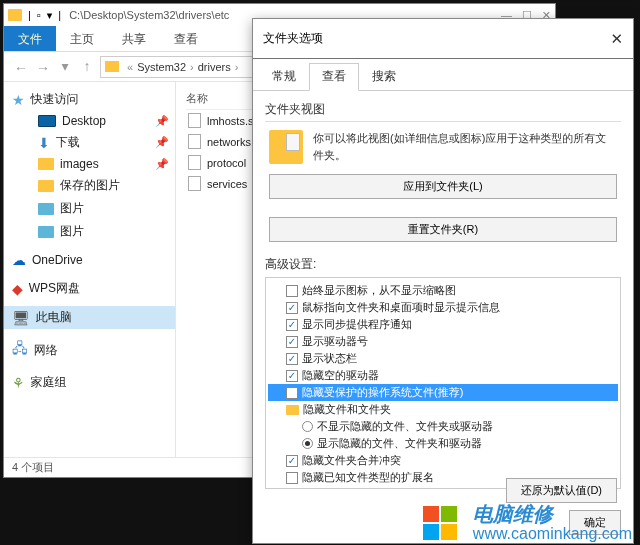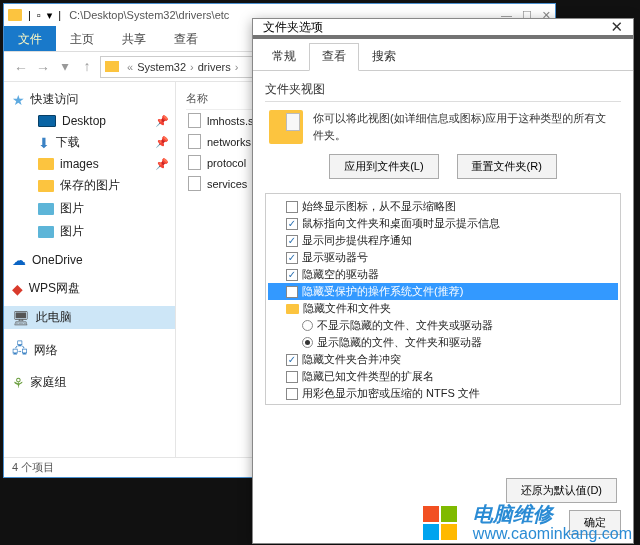--- a/index.html
+++ b/index.html
@@ -41,34 +41,34 @@
 .img-ico { width: 16px; height: 12px; background: #5db5d8; border-radius: 1px; }
 
 .filepane { flex: 1; padding: 6px 10px; }
 .col-head { font-size: 11px; color: #555; padding: 3px 0; border-bottom: 1px solid #eee; }
 .file-row { display: flex; align-items: center; gap: 6px; padding: 3px 2px; font-size: 11px; color: #222; }
 .doc-ico { width: 13px; height: 15px; border: 1px solid #aaa; background: #fff; }
 
 .status { height: 20px; border-top: 1px solid #e5e5e5; font-size: 11px; color: #555; padding: 2px 8px; display: flex; align-items: center; }
 
 .dialog { position: absolute; left: 252px; top: 18px; width: 382px; height: 526px; background: #fff; border: 1px solid #888; box-shadow: 0 3px 12px rgba(0,0,0,.35); }
-.dlg-title { height: 20px; display: flex; align-items: center; padding: 0 10px; font-size: 12px; border-bottom: 4px solid #737373; }
+.dlg-title { height: 40px; display: flex; align-items: center; padding: 0 10px; font-size: 12px; border-bottom: 1px solid #737373; }
 .dlg-close { margin-left: auto; font-size: 15px; color: #333; }
 .dlg-tabs { display: flex; border-bottom: 1px solid #ccc; padding: 0 6px; margin-top: 4px; }
 .dlg-tab { padding: 4px 12px; font-size: 12px; border: 1px solid transparent; color: #333; }
 .dlg-tab.active { border: 1px solid #ccc; border-bottom: 1px solid #fff; background: #fff; margin-bottom: -1px; }
 
 .group { margin: 10px 12px 4px; }
 .group-label { font-size: 12px; color: #333; }
 .group-box { border-top: 1px solid #ddd; margin-top: 3px; padding: 8px 4px 10px 4px; }
 .fv-row { display: flex; gap: 10px; align-items: flex-start; }
 .fv-icon { width: 34px; height: 34px; background: #fcc43f; border-radius: 2px; position: relative; }
 .fv-icon::after { content: ""; position: absolute; right: 3px; top: 3px; width: 12px; height: 16px; background: #f7f7f7; border: 1px solid #bbb; }
 .fv-text { font-size: 11px; color: #333; line-height: 1.5; flex: 1; }
-.btn-row { display: flex; gap: 18px; justify-content: center; margin-top: 10px; }
+.btn-row { display: flex; gap: 18px; justify-content: center; margin-top: 10px; flex-direction: column; }
 .btn { border: 1px solid #aaa; background: #f3f3f3; font-size: 11px; padding: 4px 14px; cursor: pointer; }
 
 .adv-list { border: 1px solid #ccc; margin: 4px 12px 0; height: 212px; overflow: hidden; padding: 4px 2px; }
 .adv-item { display: flex; align-items: center; gap: 4px; font-size: 11px; padding: 1px 2px; color: #222; }
 .adv-item.ind1 { padding-left: 18px; }
 .adv-item.ind2 { padding-left: 34px; }
 .adv-item.hl { background: #3399ff; color: #fff; }
 .cb { width: 12px; height: 12px; border: 1px solid #888; background: #fff; display: inline-flex; align-items: center; justify-content: center; font-size: 10px; color: #2a6fb0; }
 .cb.checked::before { content: "✓"; }
 .rb { width: 11px; height: 11px; border: 1px solid #888; border-radius: 50%; display: inline-flex; align-items: center; justify-content: center; }
@@ -225,36 +225,43 @@
         <div class="fv-icon"></div>
         <div class="fv-text">你可以将此视图(如详细信息或图标)应用于这种类型的所有文件夹。</div>
       </div>
       <div class="btn-row">
         <button class="btn">应用到文件夹(L)</button>
         <button class="btn">重置文件夹(R)</button>
       </div>
     </div>
   </div>
 
+  <div class="group" style="margin-top:4px">
+    <div class="group-label">高级设置:</div>
+  </div>
   <div class="adv-list">
     <div class="adv-item ind1">
         <span class="cb"></span>
         <span>始终显示图标，从不显示缩略图</span>
       </div>
     <div class="adv-item ind1">
         <span class="cb checked"></span>
         <span>鼠标指向文件夹和桌面项时显示提示信息</span>
       </div>
     <div class="adv-item ind1">
         <span class="cb checked"></span>
         <span>显示同步提供程序通知</span>
       </div>
     <div class="adv-item ind1">
         <span class="cb checked"></span>
         <span>显示驱动器号</span>
+      </div>
+    <div class="adv-item ind1">
+        <span class="cb checked"></span>
+        <span>显示状态栏</span>
       </div>
     <div class="adv-item ind1">
         <span class="cb checked"></span>
         <span>隐藏空的驱动器</span>
       </div>
     <div class="adv-item ind1 hl">
         <span class="cb"></span>
         <span>隐藏受保护的操作系统文件(推荐)</span>
       </div>
     <div class="adv-item ind1">

